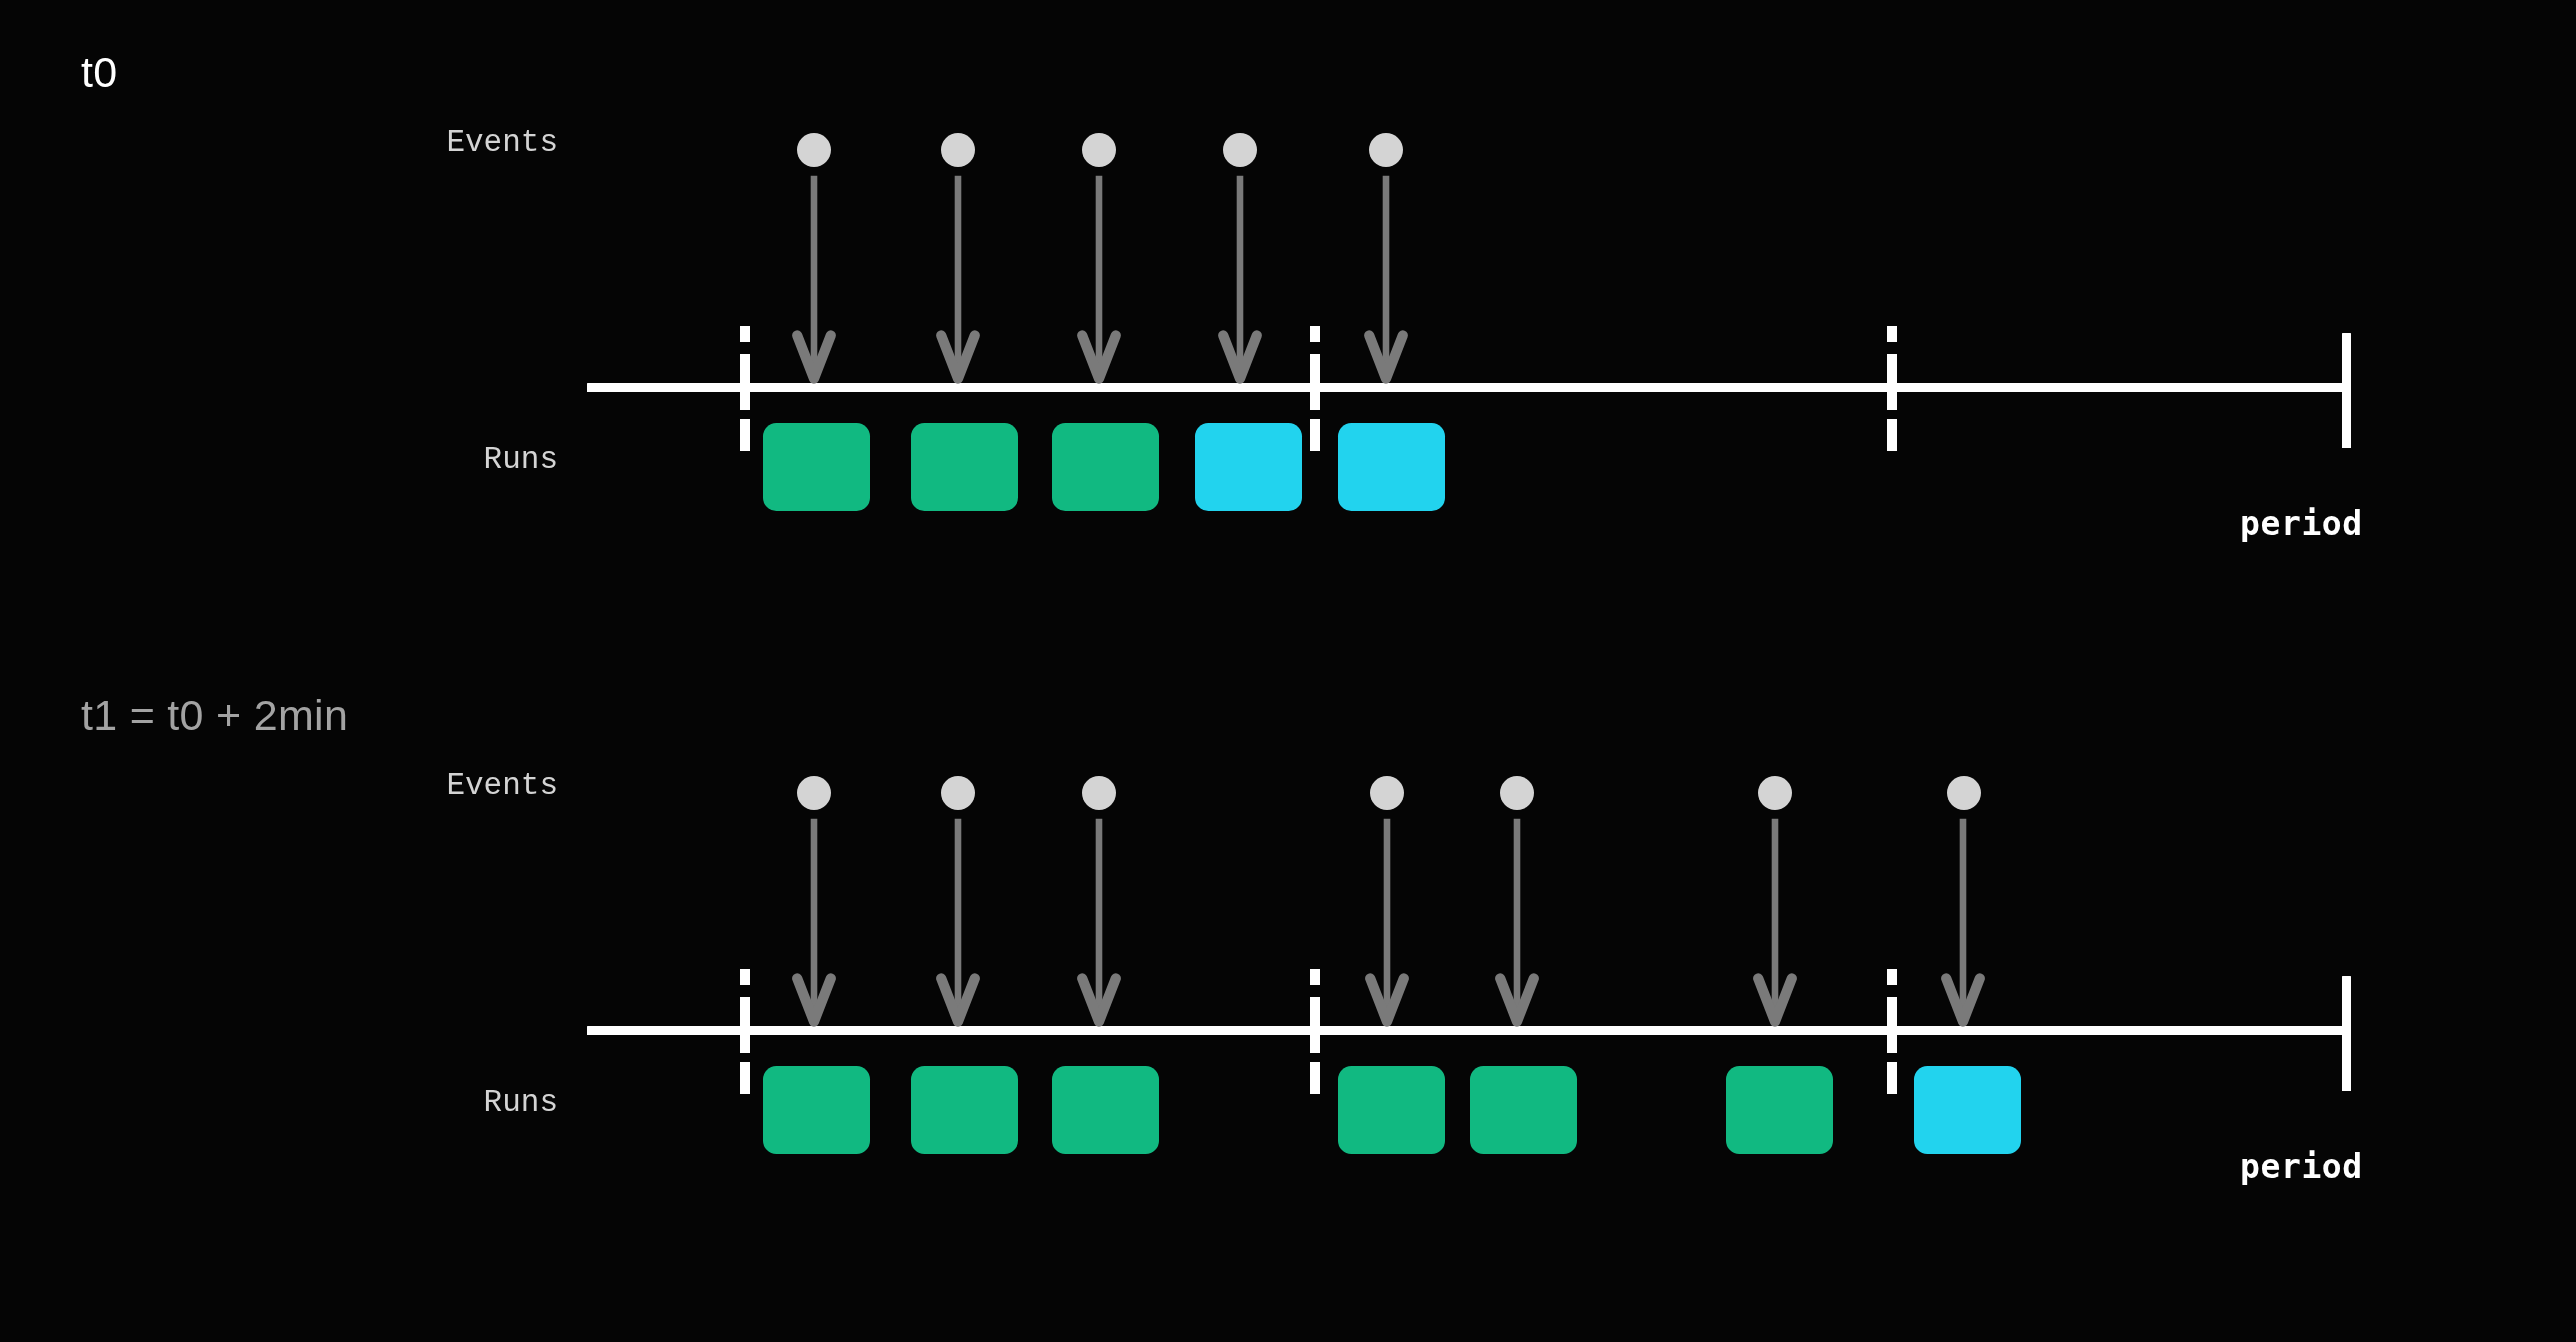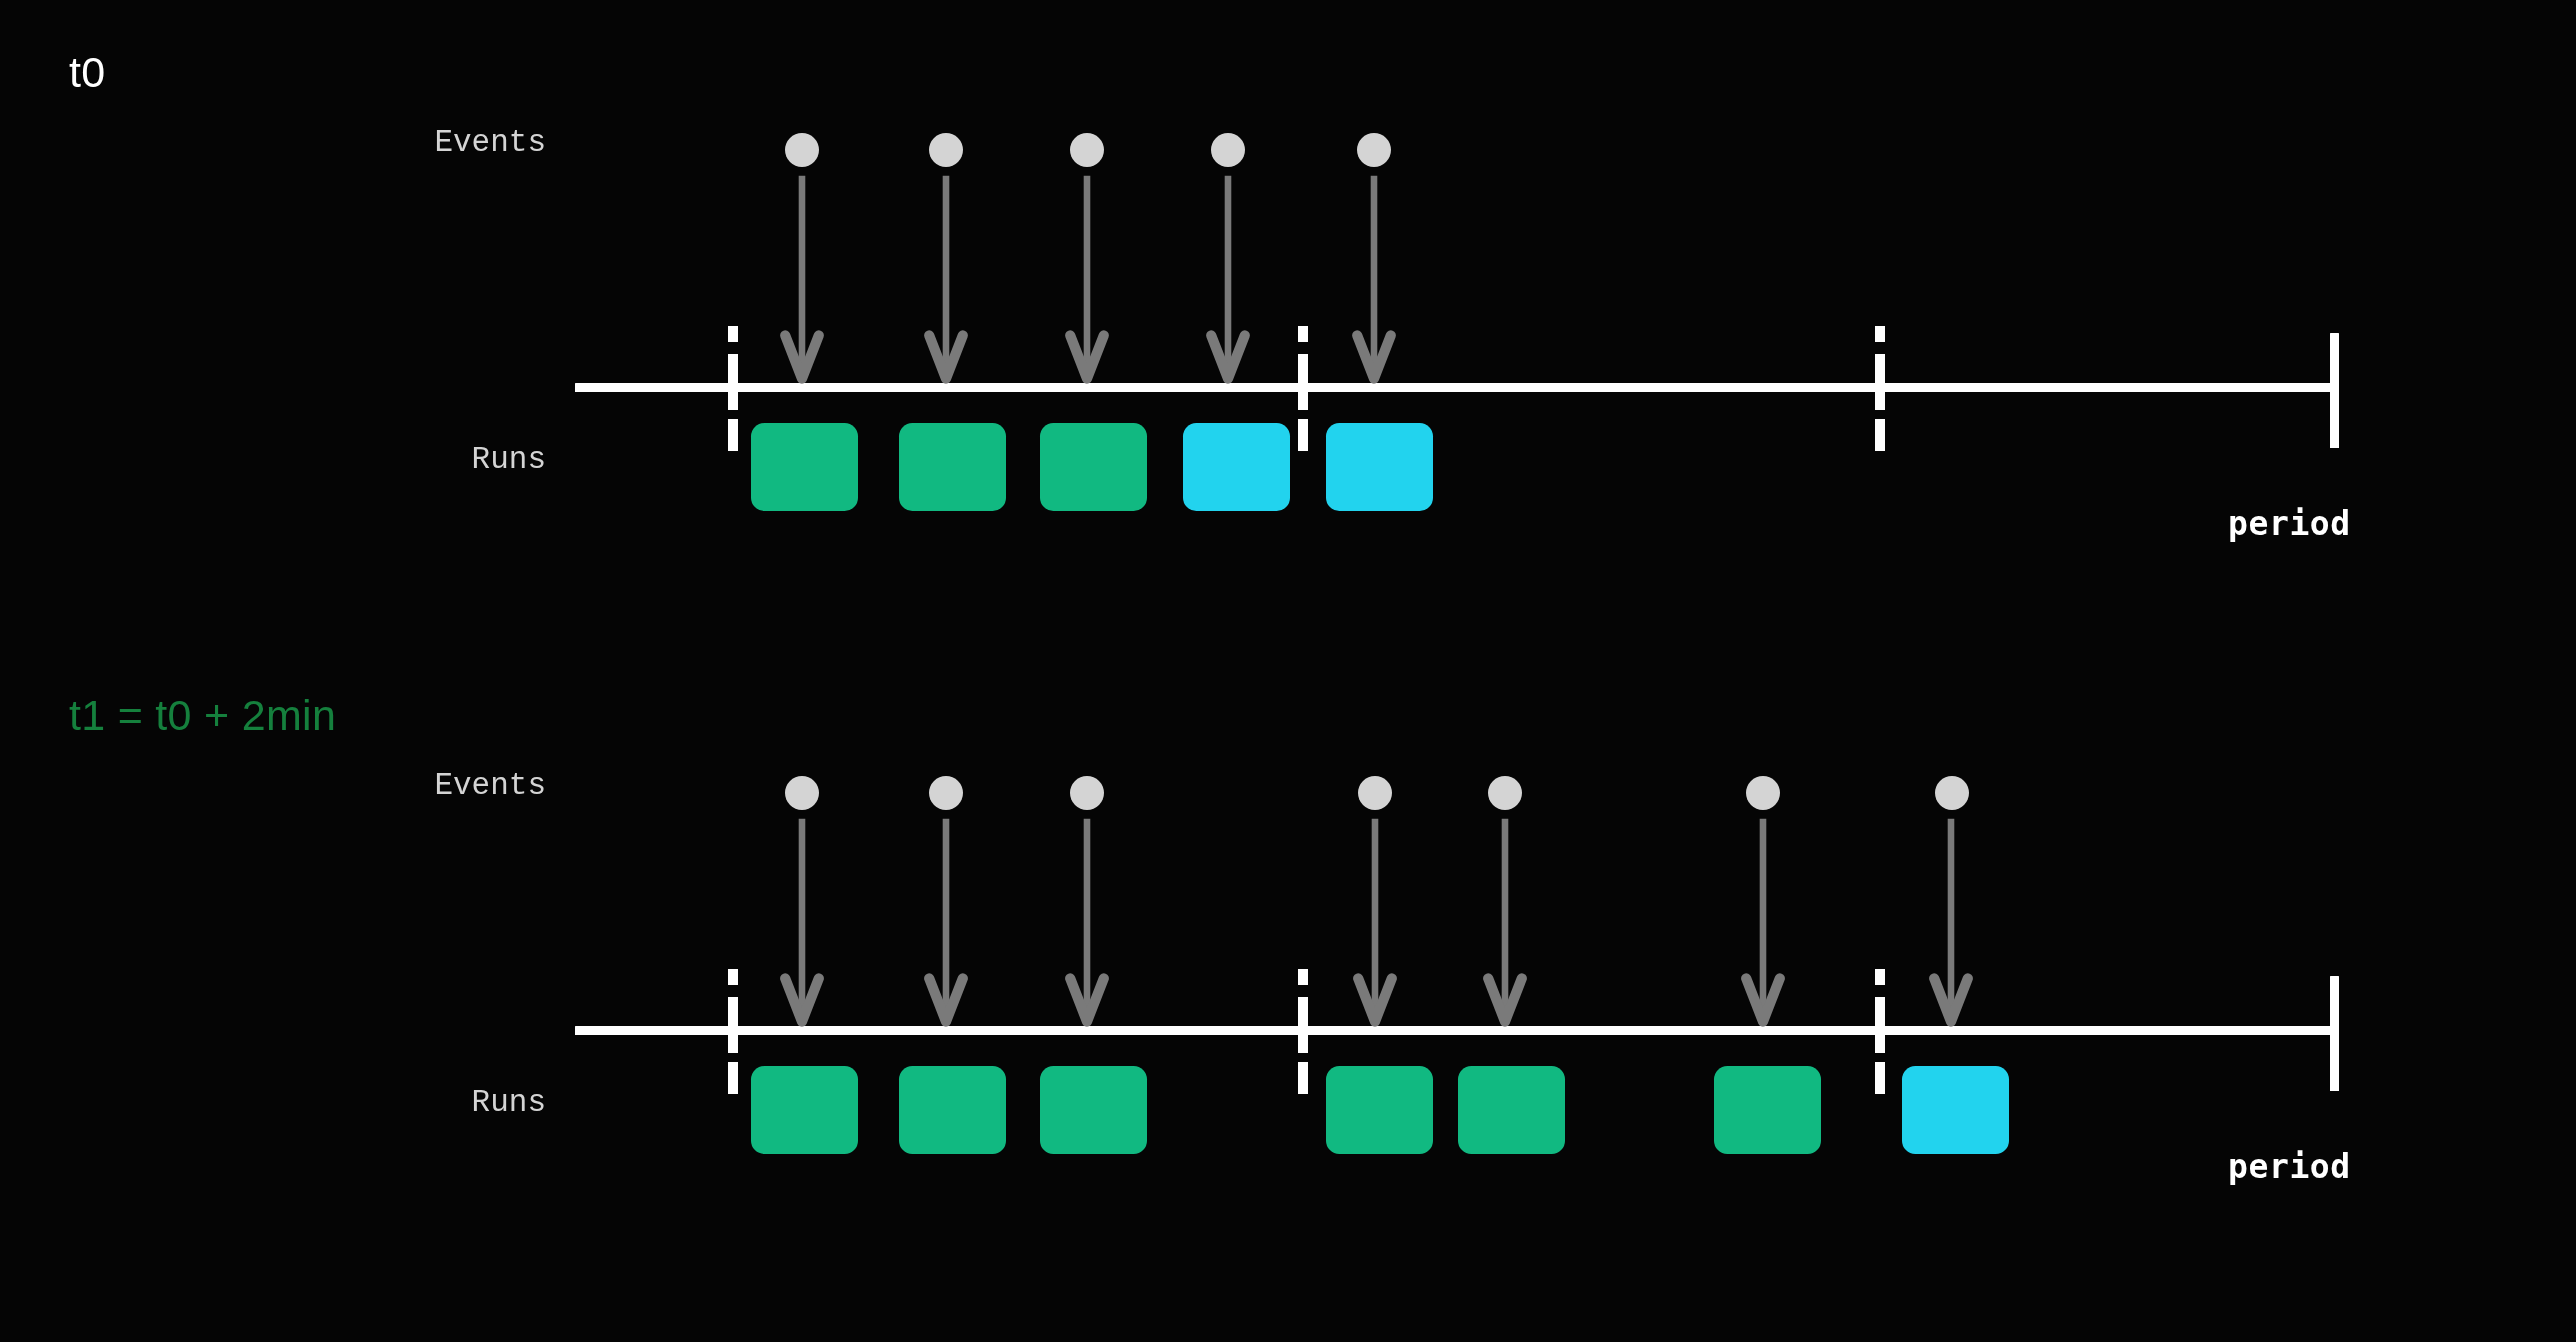--- a/index.html
+++ b/index.html
@@ -18,21 +18,21 @@
 
   #stage {
     position: absolute;
     inset: 0;
     background: #050505;
   }
 
   
   .row {
     position: absolute;
-    left: 0;
+    left: 12px;
     width: 2432px;
   }
 
   
   .time-caption {
     position: absolute;
     color: #ffffff;
     font-size: 43px;
     font-weight: 400;
     letter-spacing: 0.3px;
@@ -172,21 +172,21 @@
           <path d="M 12 266 L 40 338 L 68 266" fill="none" stroke="#7a7a7a" stroke-width="17" stroke-linecap="round" stroke-linejoin="round"></path>
         </svg>
       </div>
       <div class="run-box" style="left: 751px; top: 423px; width: 107px; height: 88px; background: rgb(17, 185, 129);"></div>
       <div class="run-box" style="left: 899px; top: 423px; width: 107px; height: 88px; background: rgb(17, 185, 129);"></div>
       <div class="run-box" style="left: 1040px; top: 423px; width: 107px; height: 88px; background: rgb(17, 185, 129);"></div>
       <div class="run-box" style="left: 1183px; top: 423px; width: 107px; height: 88px; background: rgb(34, 211, 238);"></div>
       <div class="run-box" style="left: 1326px; top: 423px; width: 107px; height: 88px; background: rgb(34, 211, 238);"></div>
     </div>
     <div class="row" style="top: 643px; height: 640px;">
-      <div class="time-caption" style="left: 69px; top: 51px; color: #15803d;">t1 = t0 + 2min</div>
+      <div class="time-caption" style="left: 69px; top: 51px; color: #a3a3a3;">t1 = t0 + 2min</div>
       <div class="side-label" style="left: 0px; width: 546px; top: 127px; color: rgb(212, 212, 212);">Events</div>
       <div class="side-label" style="left: 0px; width: 546px; top: 444px; color: rgb(212, 212, 212);">Runs</div>
       <div class="axis-line" style="left: 575px; width: 1759px; top: 383px; background: rgb(255, 255, 255);"></div>
       <div class="axis-end-tick" style="left: 2330px; top: 333px; height: 115px; background: rgb(255, 255, 255);"></div>
       <div class="period-label" style="left: 2228px; top: 507px; color: rgb(255, 255, 255);">period</div>
       <div class="period-divider upper" style="left: 728px; top: 326px; height: 60px;"></div>
       <div class="period-divider" style="left: 728px; top: 385px; height: 66px;"></div>
       <div class="period-divider upper" style="left: 1298px; top: 326px; height: 60px;"></div>
       <div class="period-divider" style="left: 1298px; top: 385px; height: 66px;"></div>
       <div class="period-divider upper" style="left: 1875px; top: 326px; height: 60px;"></div>

